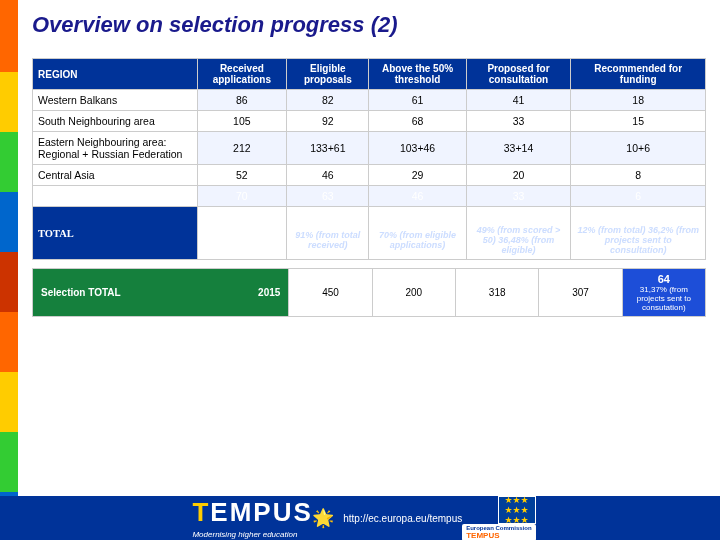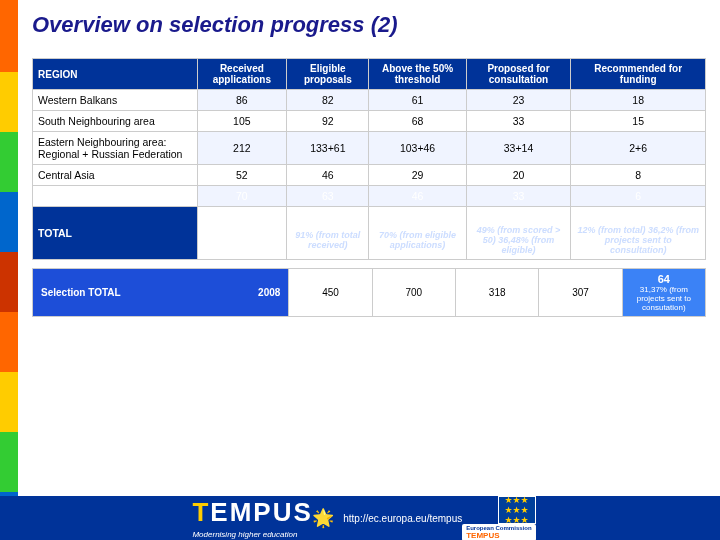--- a/index.html
+++ b/index.html
@@ -118,21 +118,21 @@
     }
 
     .selection-section {
       margin-top: 8px;
       border: 1px solid #cccccc;
       display: flex;
       width: 100%;
     }
 
     .selection-region {
-      background-color: #1d4ed8;
+      background-color: #15803d;
       color: #ffffff;
       display: flex;
       align-items: center;
       justify-content: space-between;
       padding: 6px 8px;
       width: 38%;
       font-size: 10px;
       font-weight: bold;
     }
 
@@ -147,21 +147,21 @@
       text-align: center;
       font-size: 10px;
       padding: 4px;
       display: flex;
       align-items: center;
       justify-content: center;
       background: #ffffff;
     }
 
     .sel-cell.last-cell {
-      background: #3b82f6;
+      background: #1d4ed8;
       color: #ffffff;
       font-size: 9px;
       text-align: center;
     }
 
     
     .footer {
       position: absolute;
       bottom: 0;
       left: 0;
@@ -243,57 +243,57 @@
           <th style="width:14%">Proposed for consultation</th>
           <th style="width:18%">Recommended for funding</th>
         </tr>
       </thead>
       <tbody id="table-body">
       <tr class="row-western">
       <td class="region-cell" style="">Western Balkans</td>
       <td style="">86</td>
       <td style="">82</td>
       <td style="">61</td>
-      <td style="">23</td>
+      <td style="">41</td>
       <td style="">18</td>
     </tr>
           <tr class="row-south">
       <td class="region-cell" style="">South Neighbouring area</td>
       <td style="">105</td>
       <td style="">92</td>
       <td style="">68</td>
       <td style="">33</td>
       <td style="">15</td>
     </tr>
           <tr class="row-eastern">
       <td class="region-cell" style="">Eastern Neighbouring area: Regional + Russian Federation</td>
       <td style="">212</td>
       <td style="">133+61</td>
       <td style="">103+46</td>
       <td style="">33+14</td>
-      <td style="">2+6</td>
+      <td style="">10+6</td>
     </tr>
           <tr class="row-central">
       <td class="region-cell" style="">Central Asia</td>
       <td style="">52</td>
       <td style="">46</td>
       <td style="">29</td>
       <td style="">20</td>
       <td style="">8</td>
     </tr>
           <tr class="row-multi">
       <td class="region-cell" style="color:#ffffff;">Multiregional</td>
       <td style="color:#ffffff;">70</td>
       <td style="color:#ffffff;">63</td>
       <td style="color:#ffffff;">46</td>
       <td style="color:#ffffff;">33</td>
       <td style="color:#ffffff;">6</td>
     </tr>
           <tr class="row-total">
-    <td class="region-cell" style="font-weight:bold;">TOTAL</td>
+    <td class="region-cell" style="font-weight:bold;font-family:Liberation Serif, serif;">TOTAL</td>
     <td style="font-weight:bold;font-size:13px;">525</td>
     <td>
       <div style="font-weight:bold;font-size:12px;">477</div>
       <div class="total-sub">91% (from total received)</div>
     </td>
     <td>
       <div style="font-weight:bold;font-size:12px;">353</div>
       <div class="total-sub">70% (from eligible applications)</div>
     </td>
     <td>
@@ -304,25 +304,25 @@
       <div style="font-weight:bold;font-size:12px;">63</div>
       <div class="total-sub">12% (from total) 36,2% (from projects sent to consultation)</div>
     </td>
   </tr>
         </tbody>
     </table>
 
     <div class="selection-section">
       <div class="selection-region">
         <span>Selection TOTAL</span>
-        <span style="margin-left:8px;">2008</span>
+        <span style="margin-left:8px;">2015</span>
       </div>
       <div class="selection-data">
         <div class="sel-cell">450</div>
-        <div class="sel-cell">700</div>
+        <div class="sel-cell">200</div>
         <div class="sel-cell">318</div>
         <div class="sel-cell">307</div>
         <div class="sel-cell last-cell">
           <div>
             <div style="font-weight:bold;font-size:11px;">64</div>
             <div style="font-size:8px;">31,37% (from projects sent to consutation)</div>
           </div>
         </div>
       </div>
     </div>

